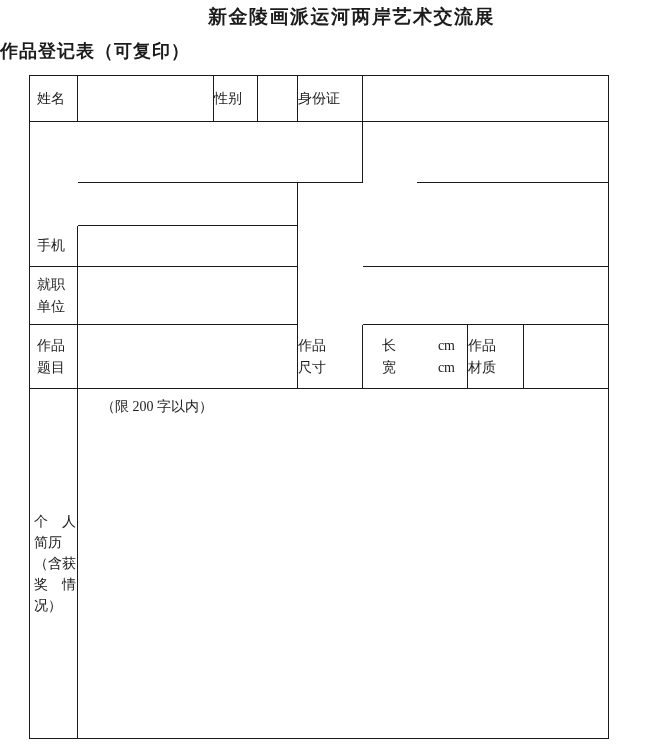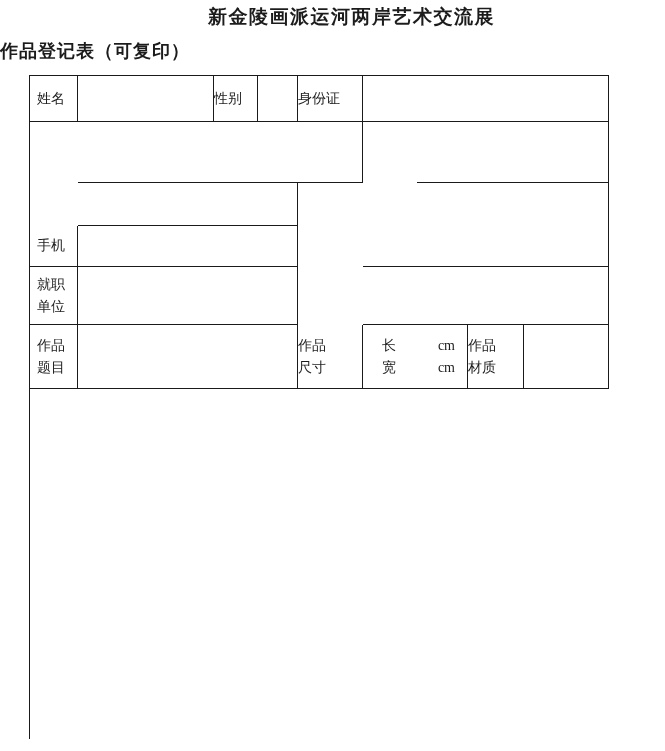--- a/index.html
+++ b/index.html
@@ -94,14 +94,24 @@
       <span>宽</span>
       <span class="unit">cm</span>
     </div>
   </div>
   <div class="cell cen" style="grid-column:8;grid-row:6">
     <span>作品</span>
     <span>材质</span>
   </div>
   <div class="cell" style="grid-column:9;grid-row:6"></div>
 
+  <div class="cell lab bio-lab" style="grid-column:1;grid-row:7">
+    <span>个　人</span>
+    <span>简历</span>
+    <span>（含获</span>
+    <span>奖　情</span>
+    <span>况）</span>
+  </div>
+  <div class="cell bio-content" style="grid-column:2 / span 8;grid-row:7">
+    <span>（限 200 字以内）</span>
+  </div>
 
 </div>
 
 </body></html>

